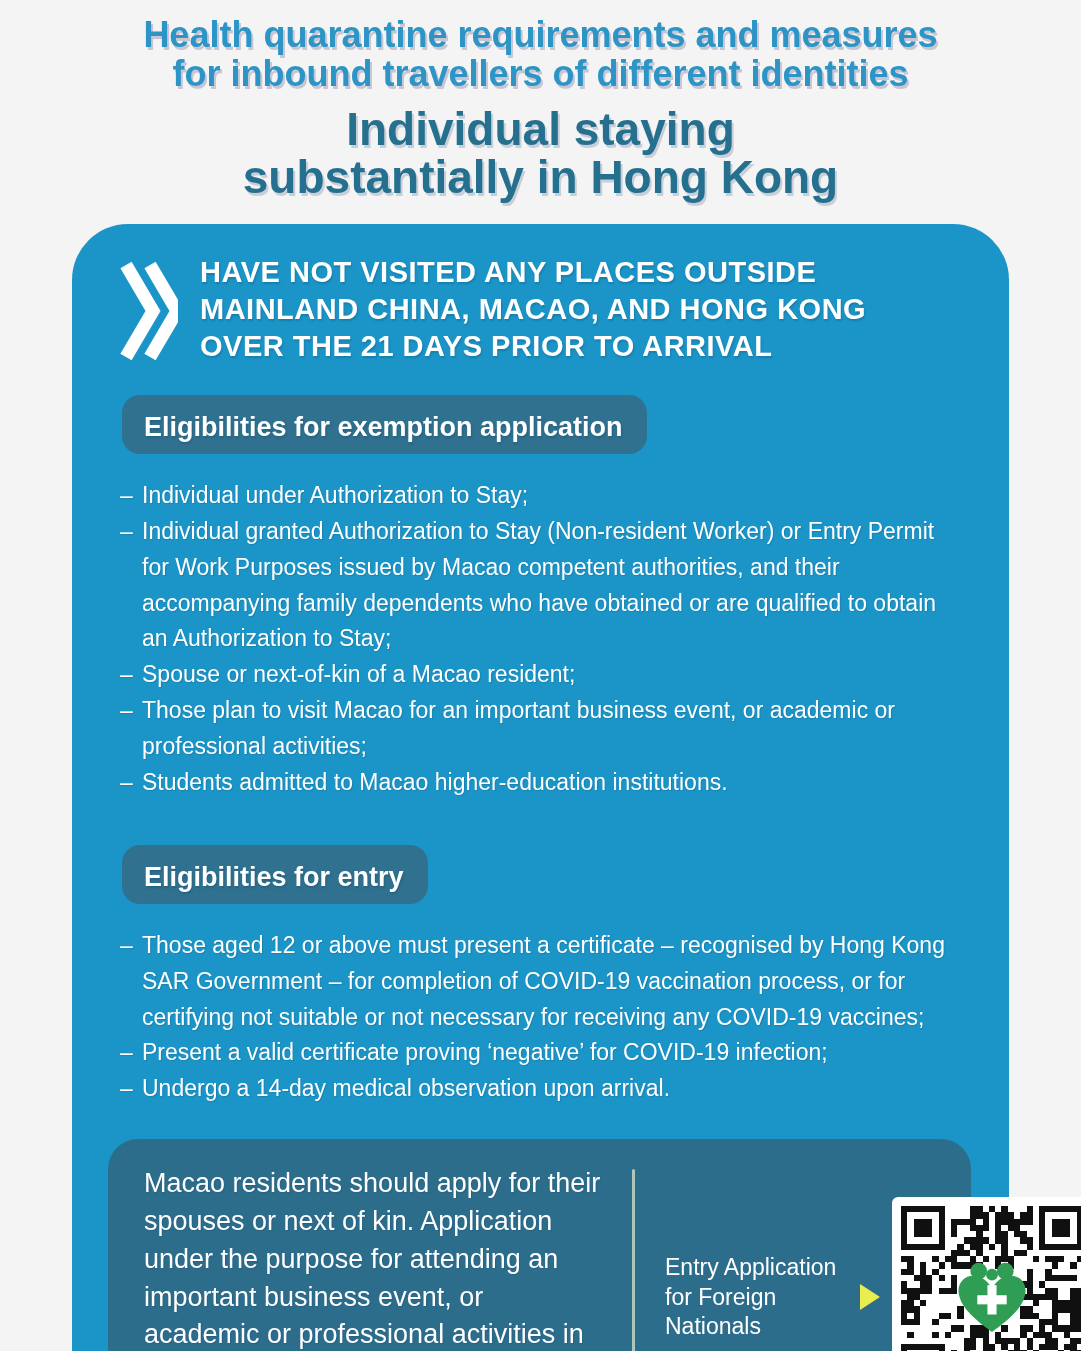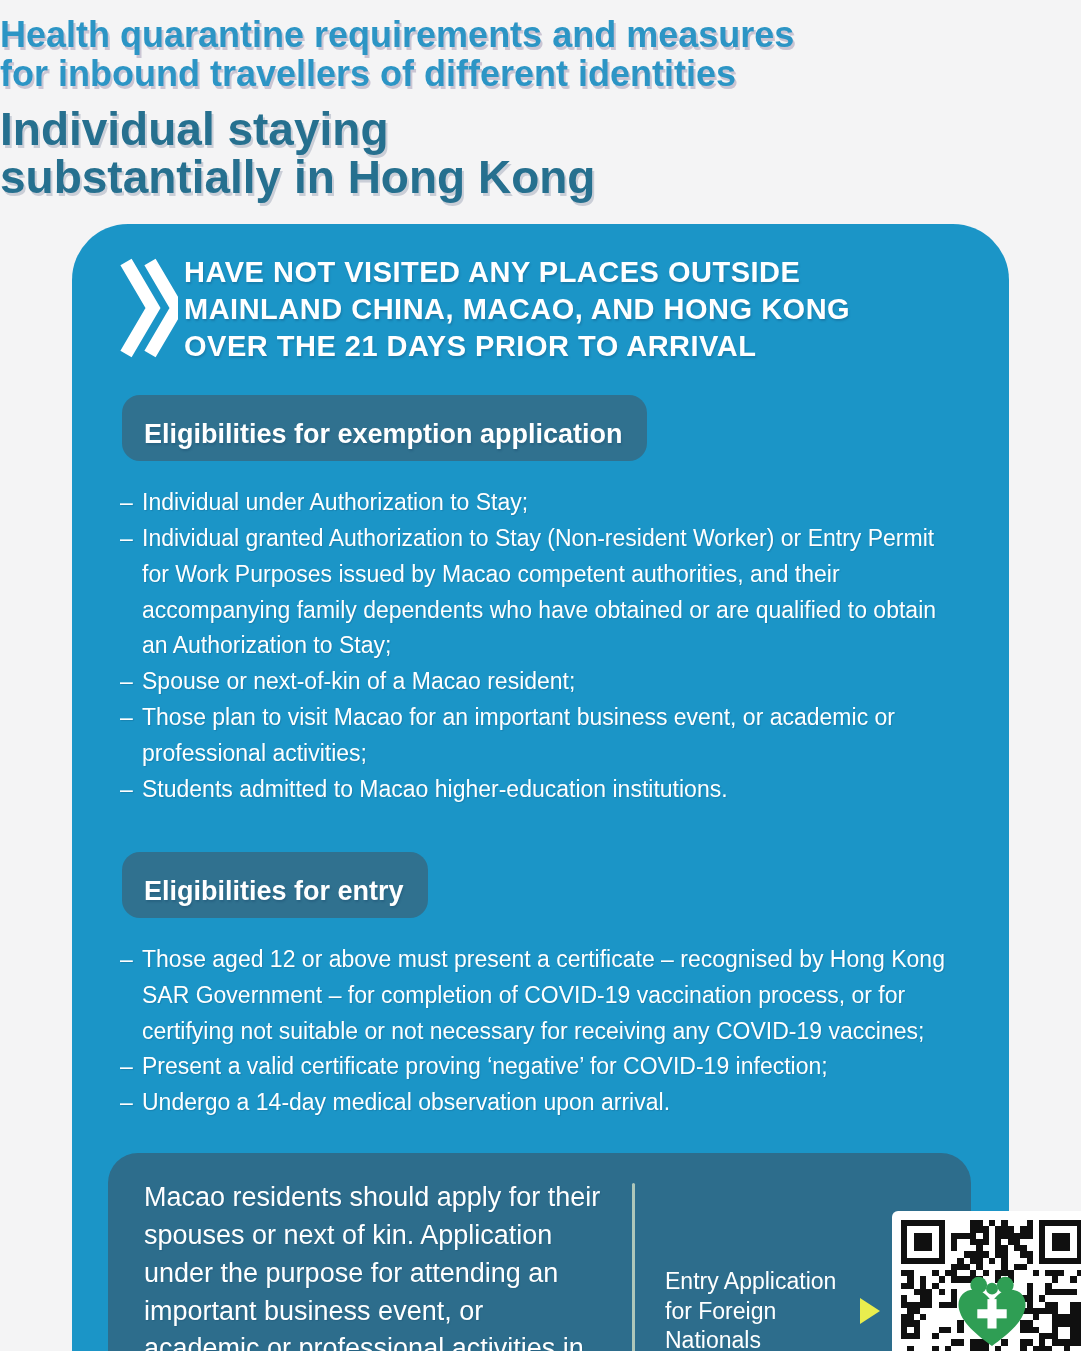--- a/index.html
+++ b/index.html
@@ -18,53 +18,53 @@
   }
   *{box-sizing:border-box;margin:0;padding:0;}
   html,body{width:1081px;height:1351px;}
   body{
     background:var(--page-bg);
     font-family:"Liberation Sans","DejaVu Sans",sans-serif;
     overflow:hidden;
     position:relative;
   }
   
-  .header{padding-top:16px;text-align:left;}
+  .header{padding-top:16px;text-align:center;}
   .title{
     color:var(--title);
     font-size:36px;font-weight:bold;line-height:1.07;
     text-shadow:2px 3px 0 rgba(150,140,170,.45);
   }
   .subtitle{
     margin-top:12px;
     color:var(--subtitle);
     font-size:46px;font-weight:bold;line-height:1.05;
     text-shadow:2px 3px 0 rgba(150,160,180,.45);
   }
   
   .card{
     width:937px;margin:22px 0 0 72px;
     background:var(--card);
     border-radius:56px;
     padding:30px 44px 28px 48px;
     color:#fff;
   }
-  .heading-row{display:flex;align-items:center;gap:6px;}
+  .heading-row{display:flex;align-items:flex-end;gap:22px;}
   .chevrons{flex:none;margin-top:2px;}
   .card-heading{
     font-size:29px;font-weight:bold;line-height:1.28;
     letter-spacing:.5px;
     text-shadow:1px 2px 2px rgba(15,60,95,.25);
   }
   .card-heading span{display:block;}
   .badge{
     display:inline-block;
     background:var(--badge);
     border-radius:18px;
-    padding:24px 24px 11px 22px;
+    padding:17px 24px 11px 22px;
     font-size:27px;font-weight:bold;
     margin:30px 0 0 2px;
     text-shadow:1px 2px 2px rgba(15,60,95,.25);
   }
   .bullets{
     list-style:none;
     margin:24px 0 0 0;
     font-size:23px;line-height:1.56;
     text-shadow:1px 1px 1px rgba(15,60,95,.2);
   }

